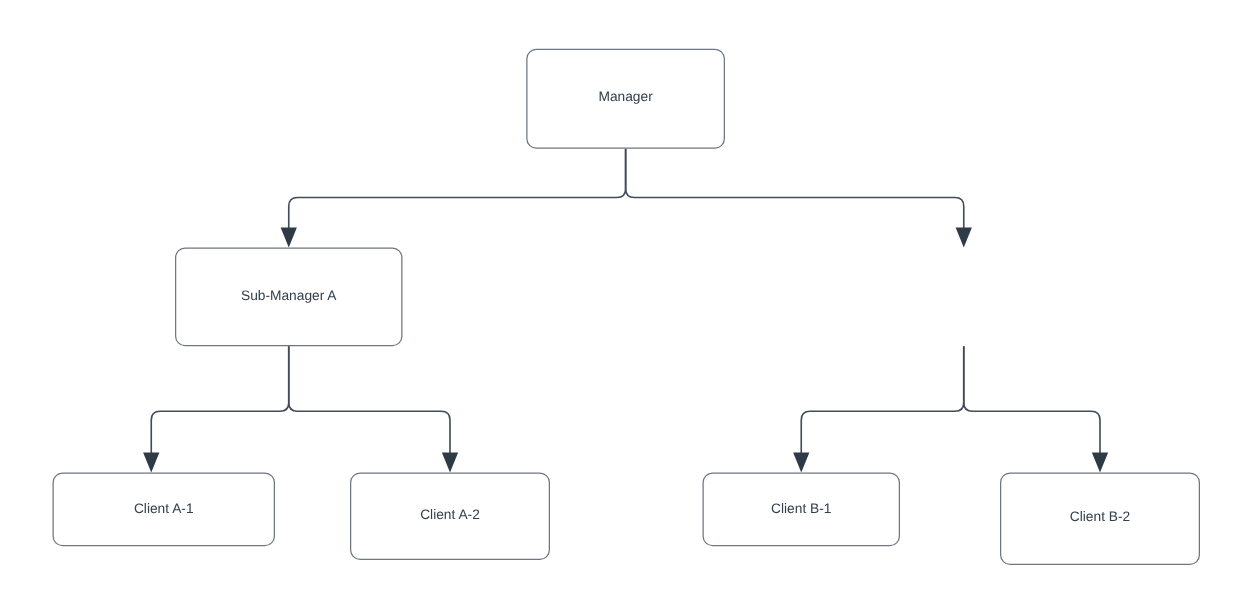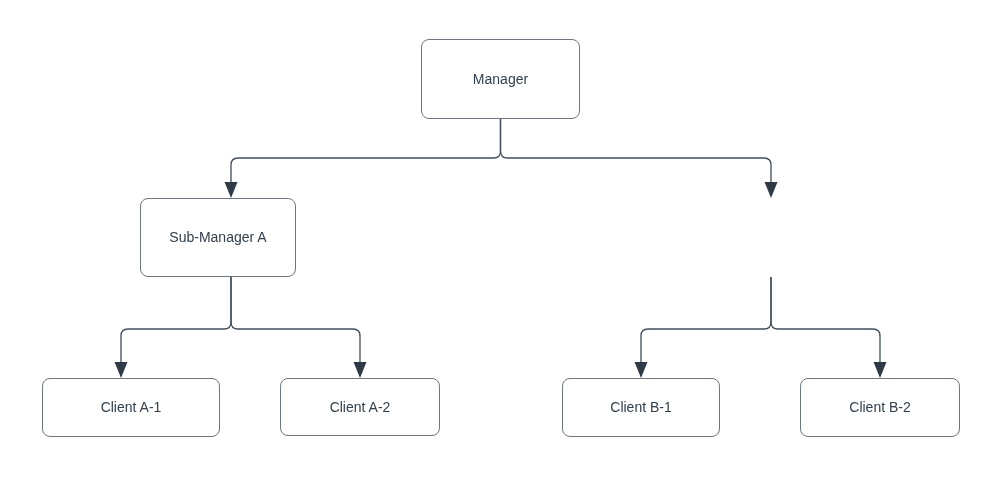--- a/index.html
+++ b/index.html
@@ -25,21 +25,21 @@
   .node {
     position: absolute;
     box-sizing: border-box;
     background: #ffffff;
     border: 1px solid #6e7781;
     border-radius: 8px;
     display: flex;
     align-items: center;
     justify-content: center;
     color: #33404d;
-    font-size: 14px;
+    font-size: 11px;
     line-height: 1.2;
     text-align: center;
     white-space: nowrap;
   }
 </style>
 </head>
 <body>
 
 <div class="canvas">
   <svg class="edges-layer" width="1000" height="480" viewBox="0 0 1000 480" xmlns="http://www.w3.org/2000/svg">
@@ -53,28 +53,28 @@
       <polygon points="360,378 353.5,362 366.5,362" fill="#2f3a47"></polygon>
       <path d="M 771 277 L 771 322 Q 771 329 764 329 L 648 329 Q 641 329 641 336 L 641 364" fill="none" stroke="#414c58" stroke-width="1.3"></path>
       <polygon points="641,378 634.5,362 647.5,362" fill="#2f3a47"></polygon>
       <path d="M 771 277 L 771 322 Q 771 329 778 329 L 873 329 Q 880 329 880 336 L 880 364" fill="none" stroke="#414c58" stroke-width="1.3"></path>
       <polygon points="880,378 873.5,362 886.5,362" fill="#2f3a47"></polygon>
     </svg>
 
   <div class="node" style="left: 421px; top: 39px; width: 159px; height: 80px; border-color: rgb(110, 119, 129); background: rgb(255, 255, 255); color: rgb(51, 64, 77);">
     <span>Manager</span>
   </div>
-  <div class="node" style="left: 140px; top: 198px; width: 156px; height: 79px; border-color: rgb(110, 119, 129); background: rgb(255, 255, 255); color: rgb(51, 64, 77);">
+  <div class="node" style="left: 140px; top: 198px; width: 182px; height: 79px; border-color: rgb(110, 119, 129); background: rgb(255, 255, 255); color: rgb(51, 64, 77);">
     <span>Sub-Manager A</span>
   </div>
   <div class="node" style="left: 42px; top: 378px; width: 178px; height: 59px; border-color: rgb(110, 119, 129); background: rgb(255, 255, 255); color: rgb(51, 64, 77);">
     <span>Client A-1</span>
   </div>
-  <div class="node" style="left: 280px; top: 378px; width: 160px; height: 58px; border-color: rgb(110, 119, 129); background: rgb(255, 255, 255); color: rgb(51, 64, 77);">
+  <div class="node" style="left: 280px; top: 378px; width: 160px; height: 70px; border-color: rgb(110, 119, 129); background: rgb(255, 255, 255); color: rgb(51, 64, 77);">
     <span>Client A-2</span>
   </div>
   <div class="node" style="left: 562px; top: 378px; width: 158px; height: 59px; border-color: rgb(110, 119, 129); background: rgb(255, 255, 255); color: rgb(51, 64, 77);">
     <span>Client B-1</span>
   </div>
-  <div class="node" style="left: 800px; top: 378px; width: 160px; height: 59px; border-color: rgb(110, 119, 129); background: rgb(255, 255, 255); color: rgb(51, 64, 77);">
+  <div class="node" style="left: 800px; top: 378px; width: 160px; height: 74px; border-color: rgb(110, 119, 129); background: rgb(255, 255, 255); color: rgb(51, 64, 77);">
     <span>Client B-2</span>
   </div>
 </div>
 
 </body></html>

